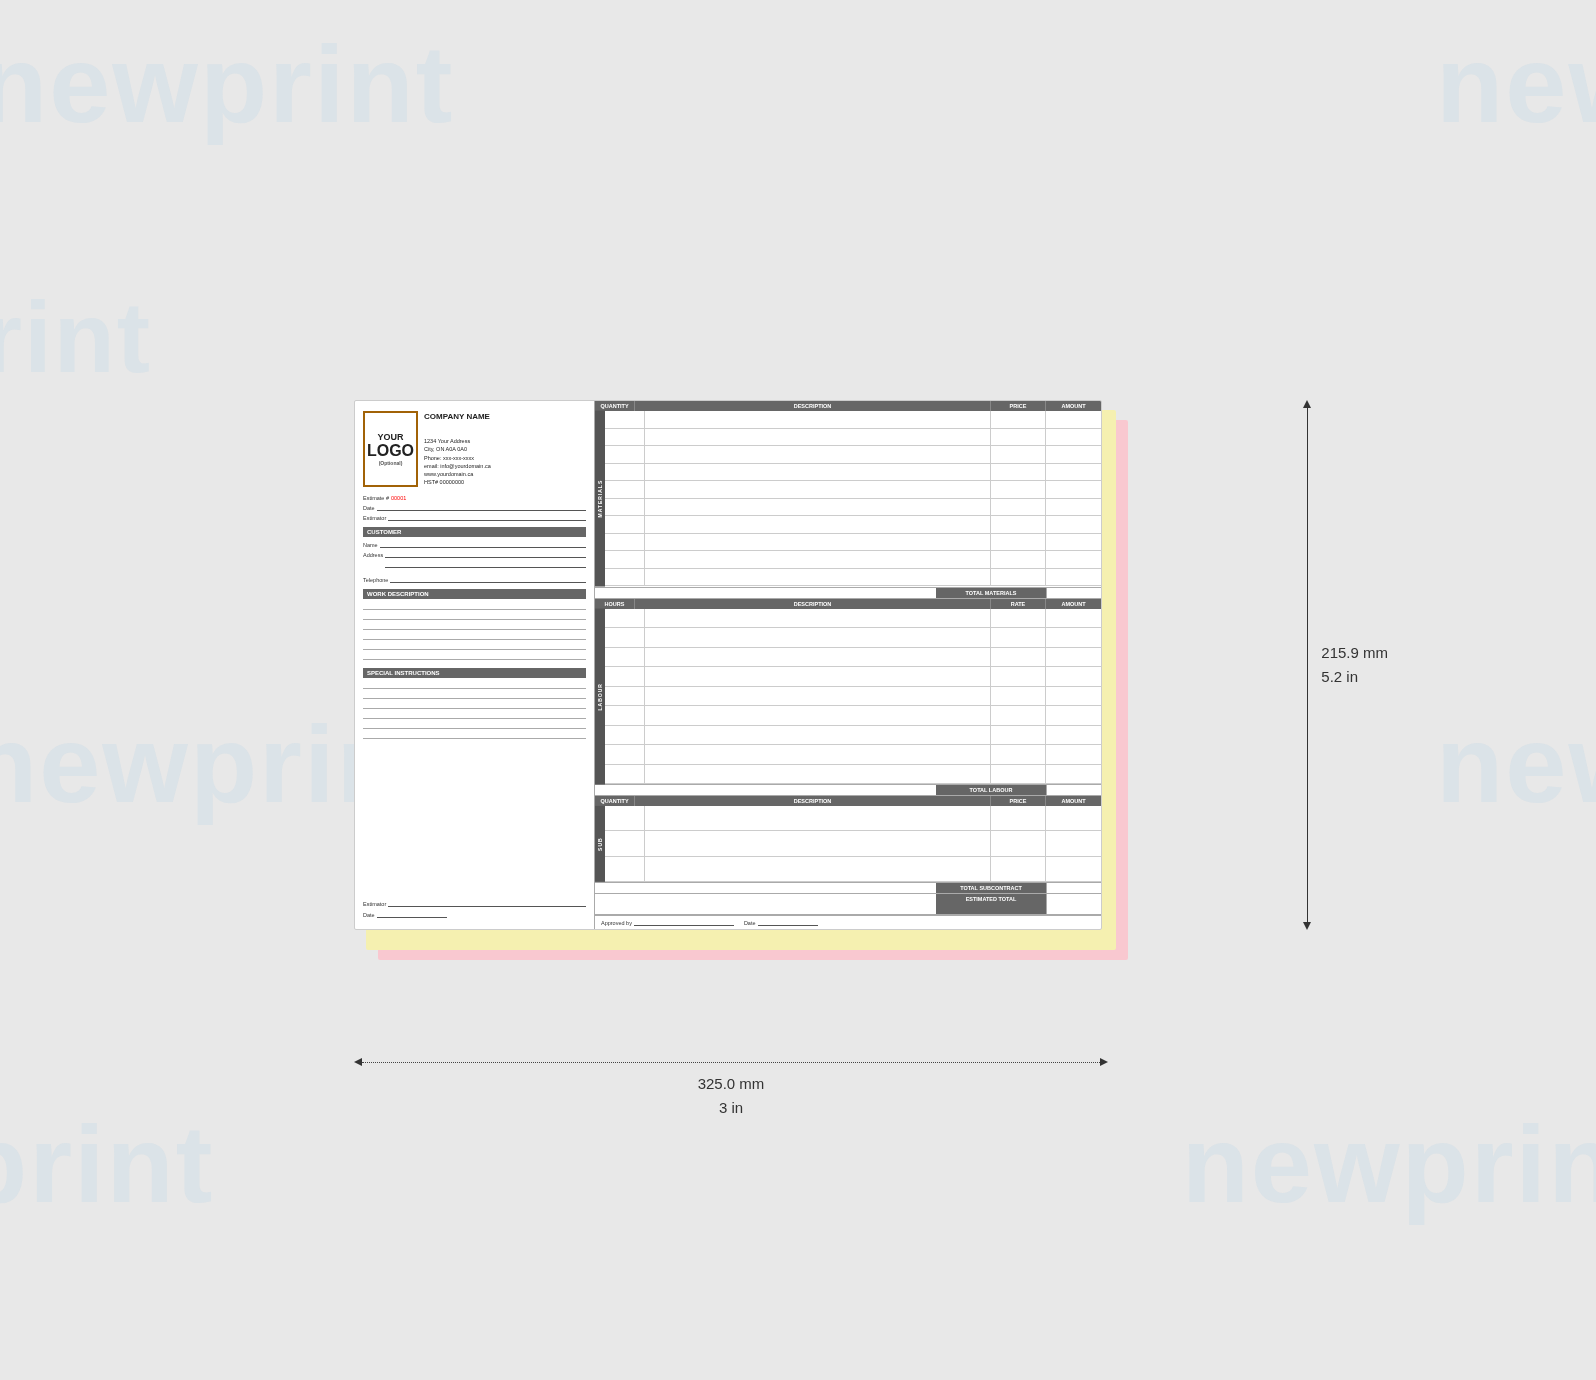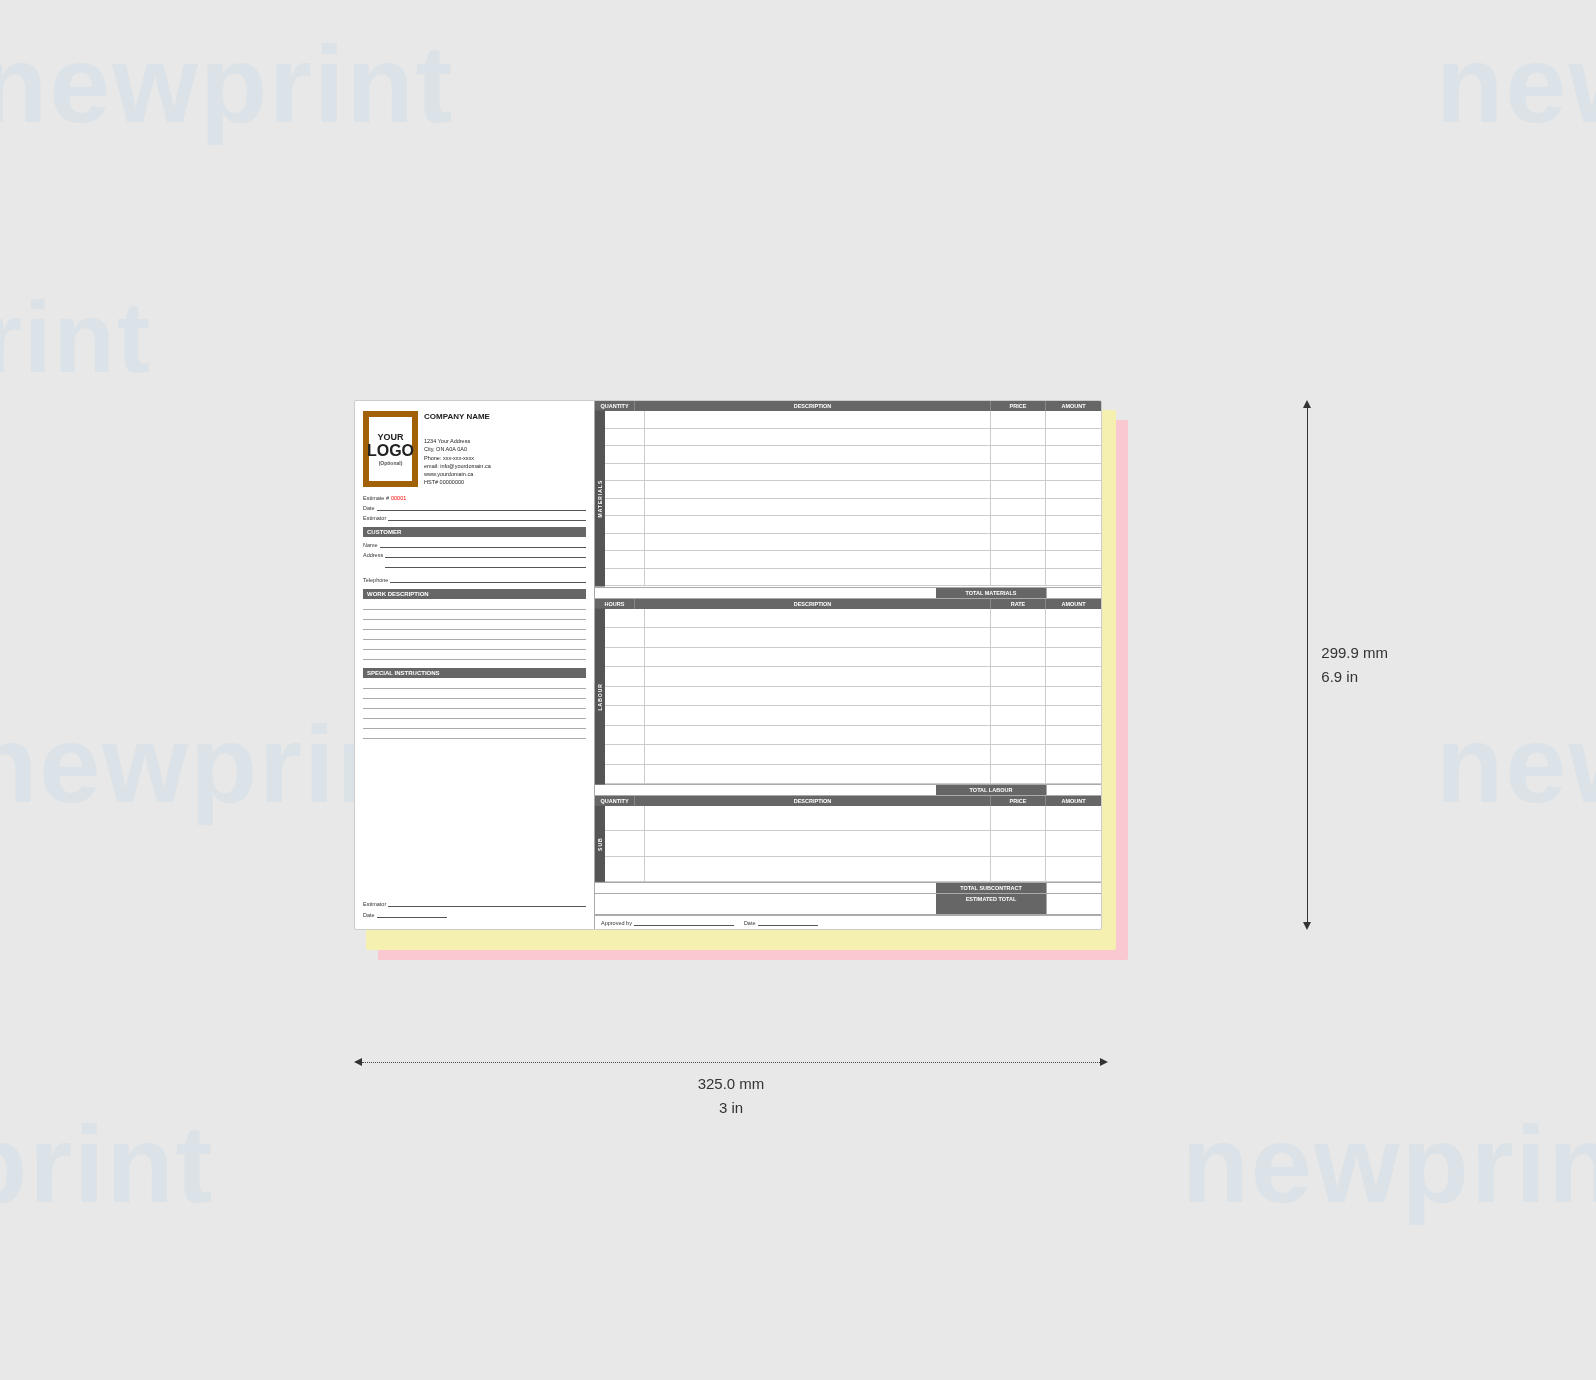--- a/index.html
+++ b/index.html
@@ -110,21 +110,21 @@
 
     
     .header-area {
       display: flex;
       gap: 6px;
       margin-bottom: 6px;
     }
     .logo-box {
       width: 55px;
       flex-shrink: 0;
-      border: 6px solid #a16207;
+      border: 2px solid #a16207;
       display: flex;
       flex-direction: column;
       align-items: center;
       justify-content: center;
       padding: 4px 2px;
       font-size: 7px;
       font-weight: bold;
       color: #333;
       text-align: center;
     }
@@ -619,22 +619,22 @@
       </div>
     </div>
 
     <div style="position:absolute; right:-140px; top:60px; height:530px; display:flex; align-items:center;">
       <div style="display:flex; flex-direction:column; align-items:center; height:100%;">
         <div class="arrowhead-up"></div>
         <div style="flex:1; width:1px; background:#333;"></div>
         <div class="arrowhead-down"></div>
       </div>
       <div style="margin-left:10px; font-size:15px; color:#333; white-space:nowrap; line-height:1.6;">
-        <span>299.9 mm</span><br>
-        <span>6.9 in</span>
+        <span>215.9 mm</span><br>
+        <span>5.2 in</span>
       </div>
     </div>
 
     <div style="position:absolute; bottom:-80px; left:6px; width:754px;">
       <div style="display:flex; align-items:center; width:100%;">
         <div class="arrowhead-up" style="transform:rotate(-90deg);"></div>
         <div style="flex:1; border-top:1.5px dotted #444;"></div>
         <div class="arrowhead-up" style="transform:rotate(90deg);"></div>
       </div>
       <div style="text-align:center; margin-top:6px; font-size:15px; color:#333; line-height:1.6;">

